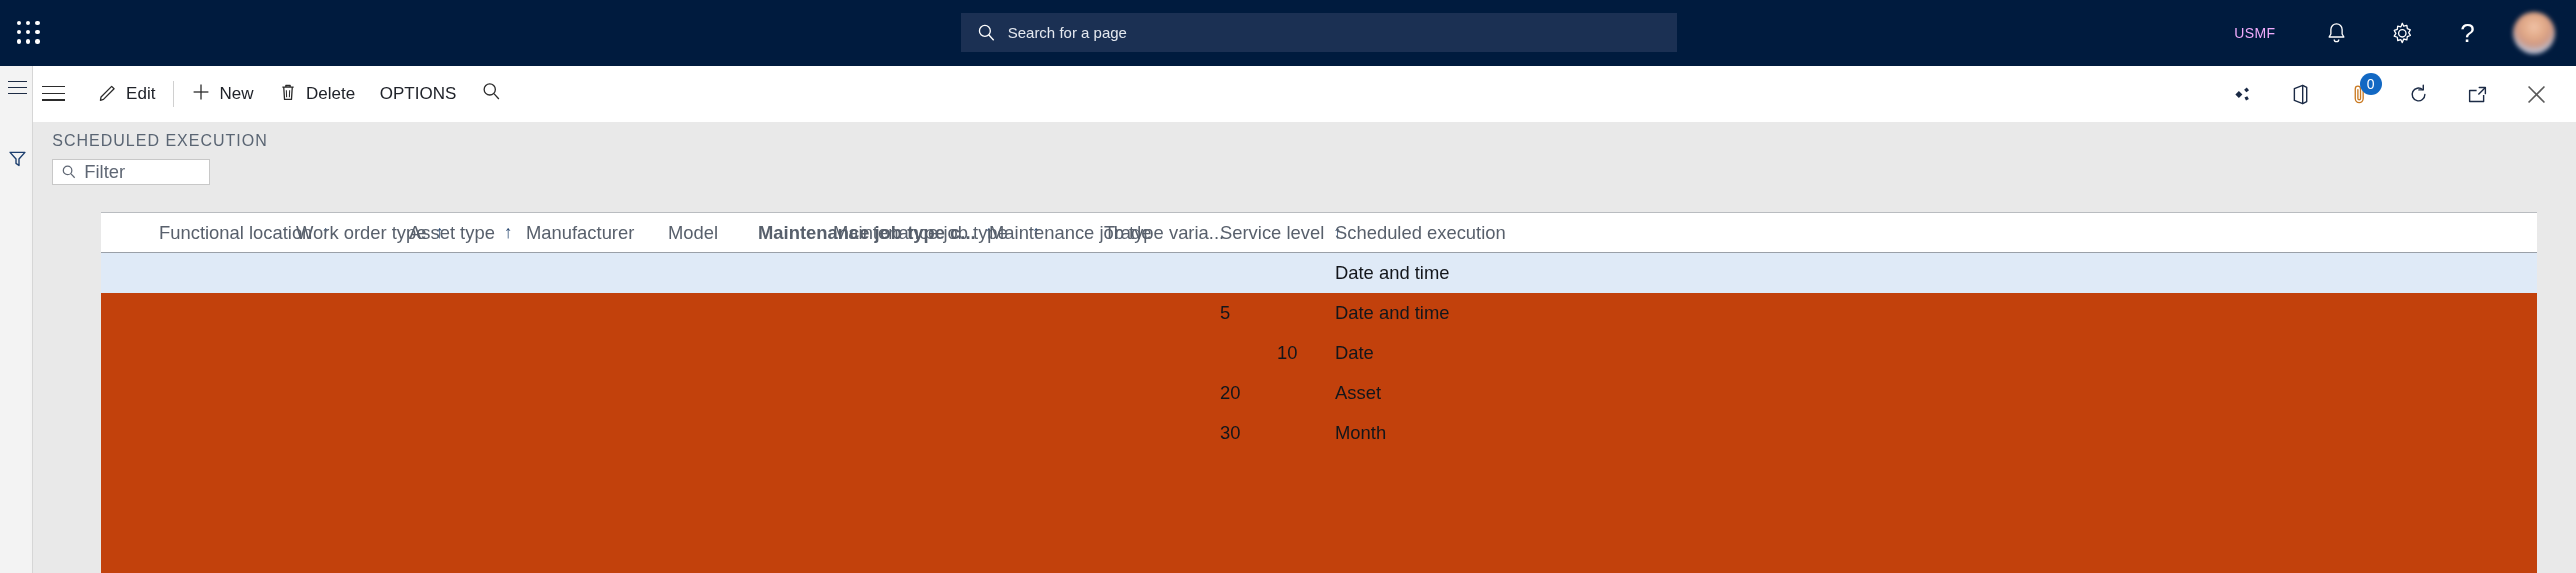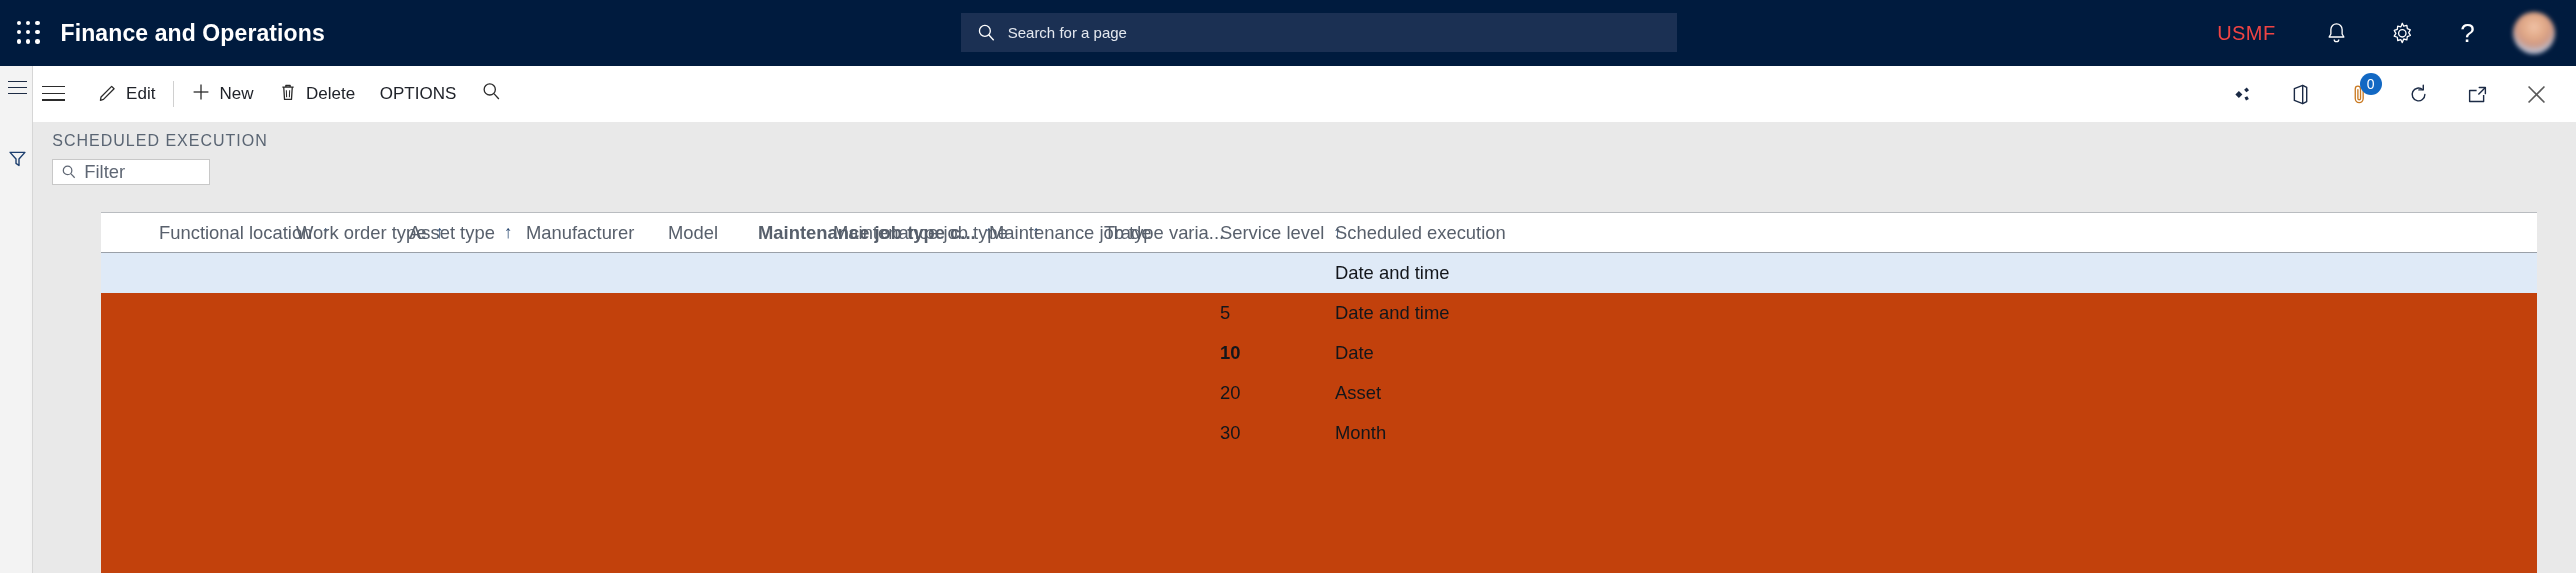--- a/index.html
+++ b/index.html
@@ -39,21 +39,21 @@
     cursor: text;
   }
   .nav-search .mag { margin-left: 16px; margin-right: 11.4px; display:flex; }
   .nav-search .ph { color: #e4e8ef; font-size: 15px; white-space: nowrap; }
 
   .nav-right {
     position: absolute; right: 0; top: 0; height: 66px;
     display: flex; align-items: center;
   }
   .nav-company {
-    color: #ef4444; font-size: 20px; letter-spacing: 0.4px;
+    color: #f0abfc; font-size: 14px; letter-spacing: 0.4px;
     margin-right: 41px; cursor: pointer; white-space: nowrap; margin-left: 39px;
   }
   .nav-icon {
     width: 40px; height: 40px; margin-right: 25.5px;
     display: flex; align-items: center; justify-content: center;
     cursor: pointer;
   }
   .help-glyph { color:#ffffff; font-size: 26px; line-height: 1; }
   .avatar {
     width: 42px; height: 42px; border-radius: 50%;
@@ -166,21 +166,20 @@
     <i></i>
       <i></i>
       <i></i>
       <i></i>
       <i></i>
       <i></i>
       <i></i>
       <i></i>
       <i></i>
   </div>
-  <div class="app-title">Finance and Operations</div>
 
   <div class="nav-search">
     <span class="mag">
       <svg width="19.3" height="19.3" viewBox="0 0 22 22">
           <circle cx="9" cy="9" r="6.2" fill="none" stroke="#ffffff" stroke-width="1.5"></circle>
           <line x1="13.4" y1="13.4" x2="19" y2="19.6" stroke="#ffffff" stroke-width="1.5"></line>
         </svg>
     </span>
     <span class="ph">Search for a page</span>
   </div>
@@ -407,21 +406,21 @@
         <div class="row">
           <div class="cell" style="left: 58px;"></div>
           <div class="cell" style="left: 195px;"></div>
           <div class="cell" style="left: 308px;"></div>
           <div class="cell" style="left: 425px;"></div>
           <div class="cell" style="left: 541px;"></div>
           <div class="cell" style="left: 657px;"></div>
           <div class="cell" style="left: 772px;"></div>
           <div class="cell" style="left: 888px;"></div>
           <div class="cell" style="left: 1003px;"></div>
-          <div class="cell" style="left: 1119px; font-weight: bold;">10</div>
+          <div class="cell" style="left: 1176px;">10</div>
           <div class="cell" style="left: 1234px;">Date</div>
         </div>
         <div class="row">
           <div class="cell" style="left: 58px;"></div>
           <div class="cell" style="left: 195px;"></div>
           <div class="cell" style="left: 308px;"></div>
           <div class="cell" style="left: 425px;"></div>
           <div class="cell" style="left: 541px;"></div>
           <div class="cell" style="left: 657px;"></div>
           <div class="cell" style="left: 772px;"></div>

